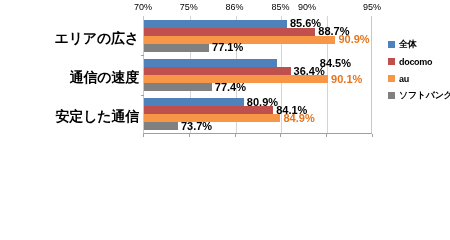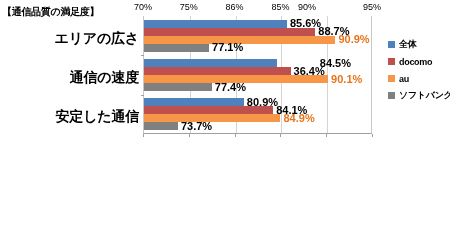--- a/index.html
+++ b/index.html
@@ -111,21 +111,20 @@
     font-weight: bold;
     white-space: nowrap;
     letter-spacing: -0.3px;
   }
 </style>
 </head>
 <body>
 
 <div id="chart-root">
 
-  <div id="chart-title">【通信品質の満足度】</div>
 
   <div id="xtick-labels">
       <div class="xtick-label" style="left: 143px;">70%</div>
       <div class="xtick-label" style="left: 188.8px;">75%</div>
       <div class="xtick-label" style="left: 234.6px;">86%</div>
       <div class="xtick-label" style="left: 280.4px;">85%</div>
       <div class="xtick-label" style="left: 307px;">90%</div>
       <div class="xtick-label" style="left: 372px;">95%</div>
     </div>
 

